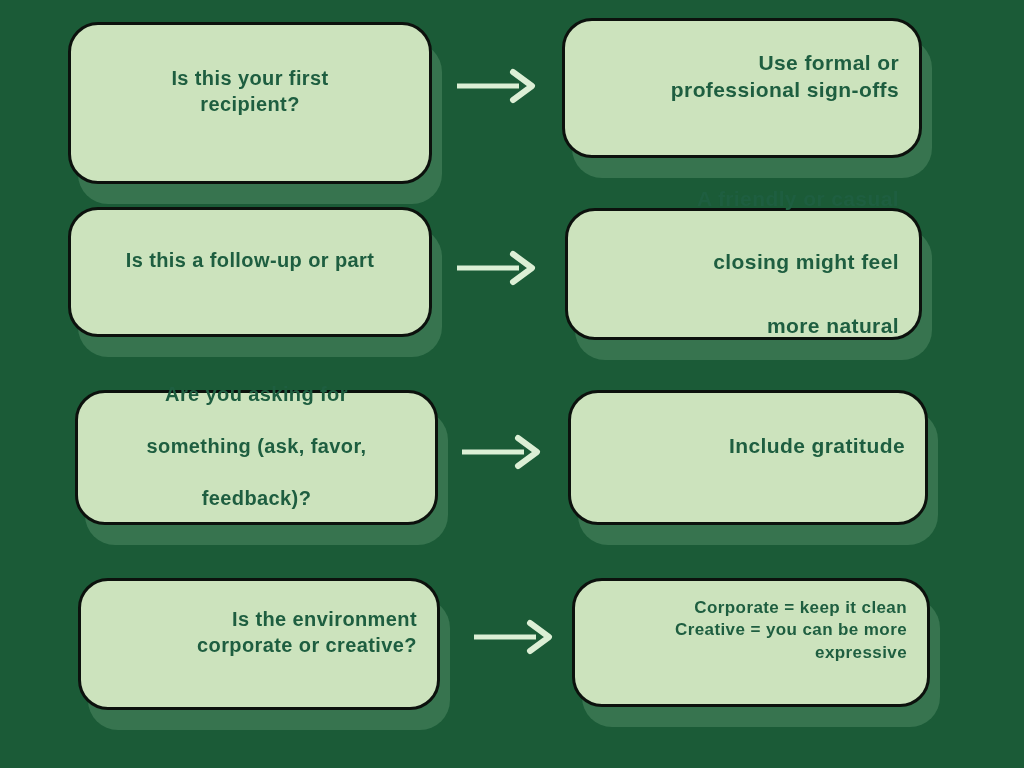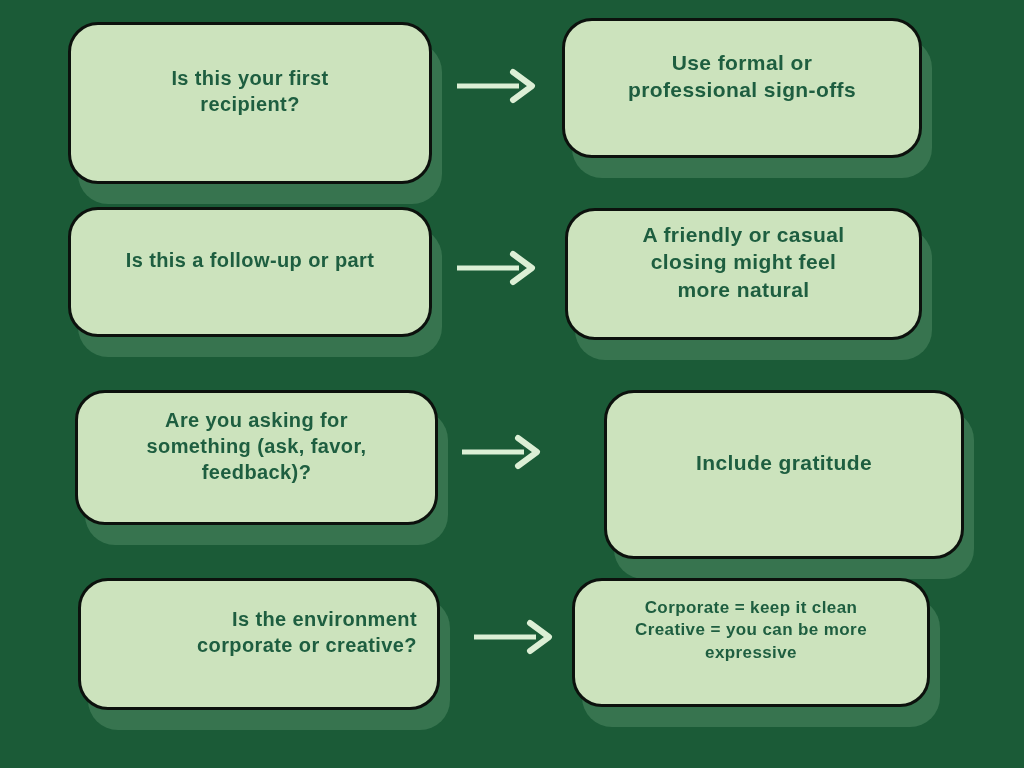--- a/index.html
+++ b/index.html
@@ -31,30 +31,30 @@
     flex-direction: column;
     align-items: center;
     justify-content: center;
     padding: 14px 20px 38px 20px;
     letter-spacing: 0.4px;
     line-height: 1.3;
   }
   .box .line { white-space: nowrap; }
 
   .q { font-size: 20px; }
-  .a { font-size: 21px; }
+  .a { font-size: 21px; align-items: flex-end; }
   .a-small { font-size: 17px; }
 
   
   .q1 { left: 68px;  top: 22px;  width: 364px; height: 162px; }
   .a1 { left: 562px; top: 18px;  width: 360px; height: 140px; }
   .q2 { left: 68px;  top: 207px; width: 364px; height: 130px; }
-  .a2 { left: 565px; top: 208px; width: 357px; height: 132px; }
-  .q3 { left: 75px;  top: 390px; width: 363px; height: 135px; }
-  .a3 { left: 568px; top: 390px; width: 360px; height: 169px; margin-left: 36px; }
+  .a2 { left: 565px; top: 208px; width: 357px; height: 132px; gap: 36px; }
+  .q3 { left: 75px;  top: 390px; width: 363px; height: 135px; gap: 26px; }
+  .a3 { left: 568px; top: 390px; width: 360px; height: 135px; }
   .q4 { left: 78px;  top: 578px; width: 362px; height: 132px; align-items: flex-end; }
   .a4 { left: 572px; top: 578px; width: 358px; height: 129px; }
 
   .arrow {
     position: absolute;
     color: var(--arrow);
     width: 85px; height: 40px;
   }
   .arr1 { left: 453px; top: 66px; }
   .arr2 { left: 453px; top: 248px; }

